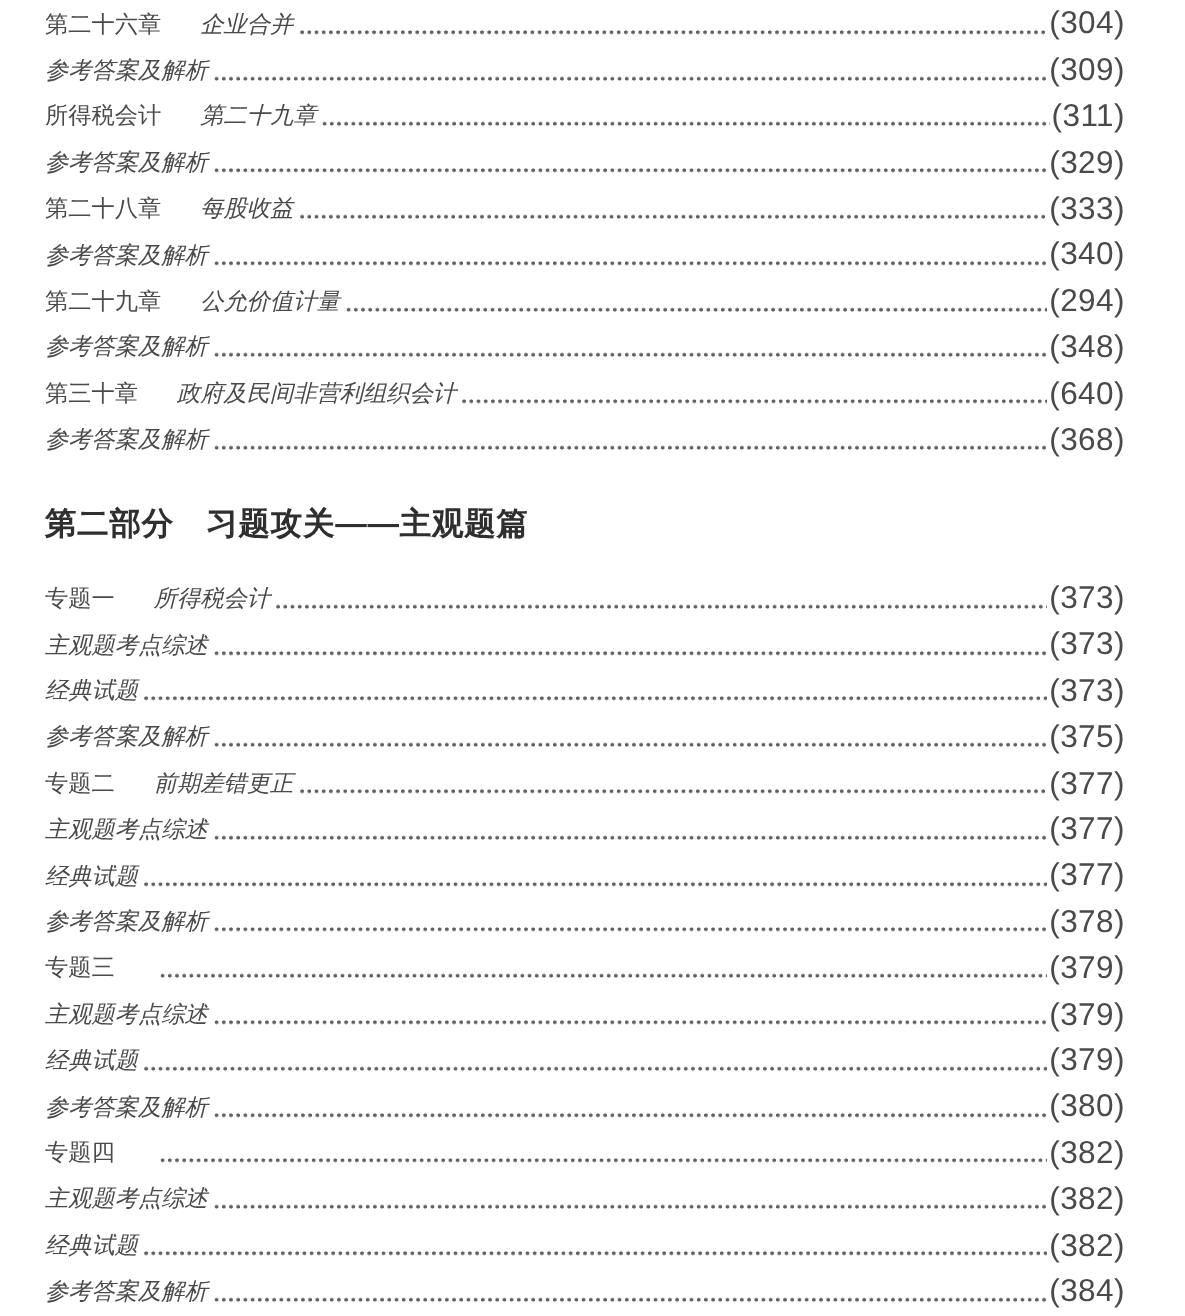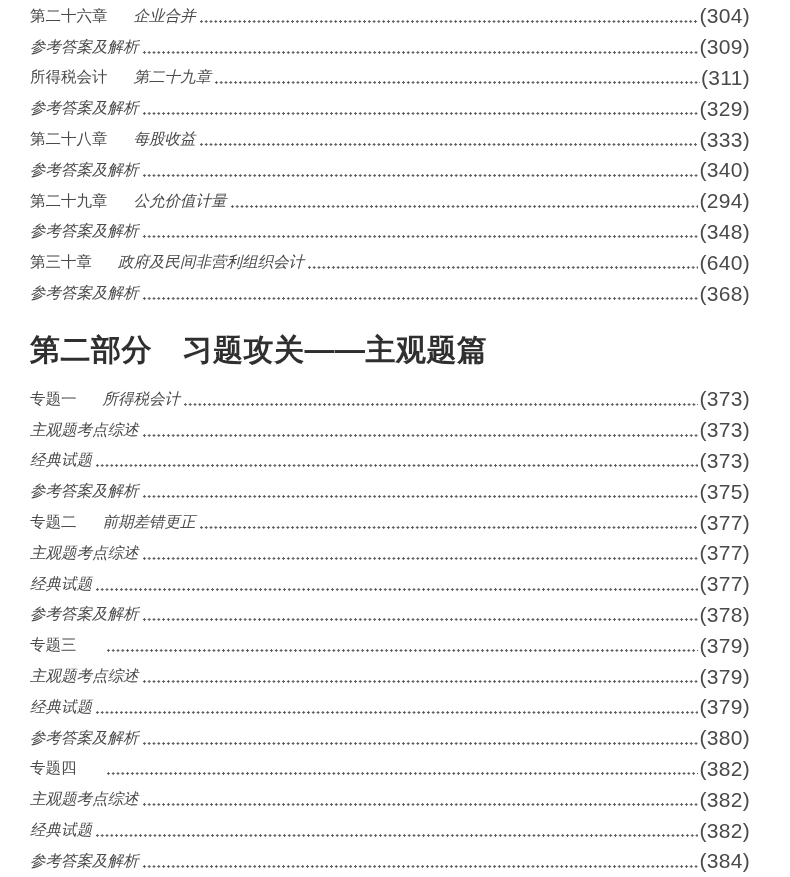--- a/index.html
+++ b/index.html
@@ -45,21 +45,21 @@
     background-repeat: repeat-x;
     background-position: 0 0;
   }
   .page-num {
     flex: 0 0 auto;
     color: #4a4a4a;
     font-size: 21px;
     letter-spacing: 0.3px;
   }
   .part-heading {
-    font-size: 30px;
+    font-size: 21px;
     line-height: 38px;
     color: #2f2f2f;
     font-weight: 600;
     margin: 22px 0 15px 0;
     letter-spacing: 0.5px;
   }
 </style>
 </head>
 <body>
 

